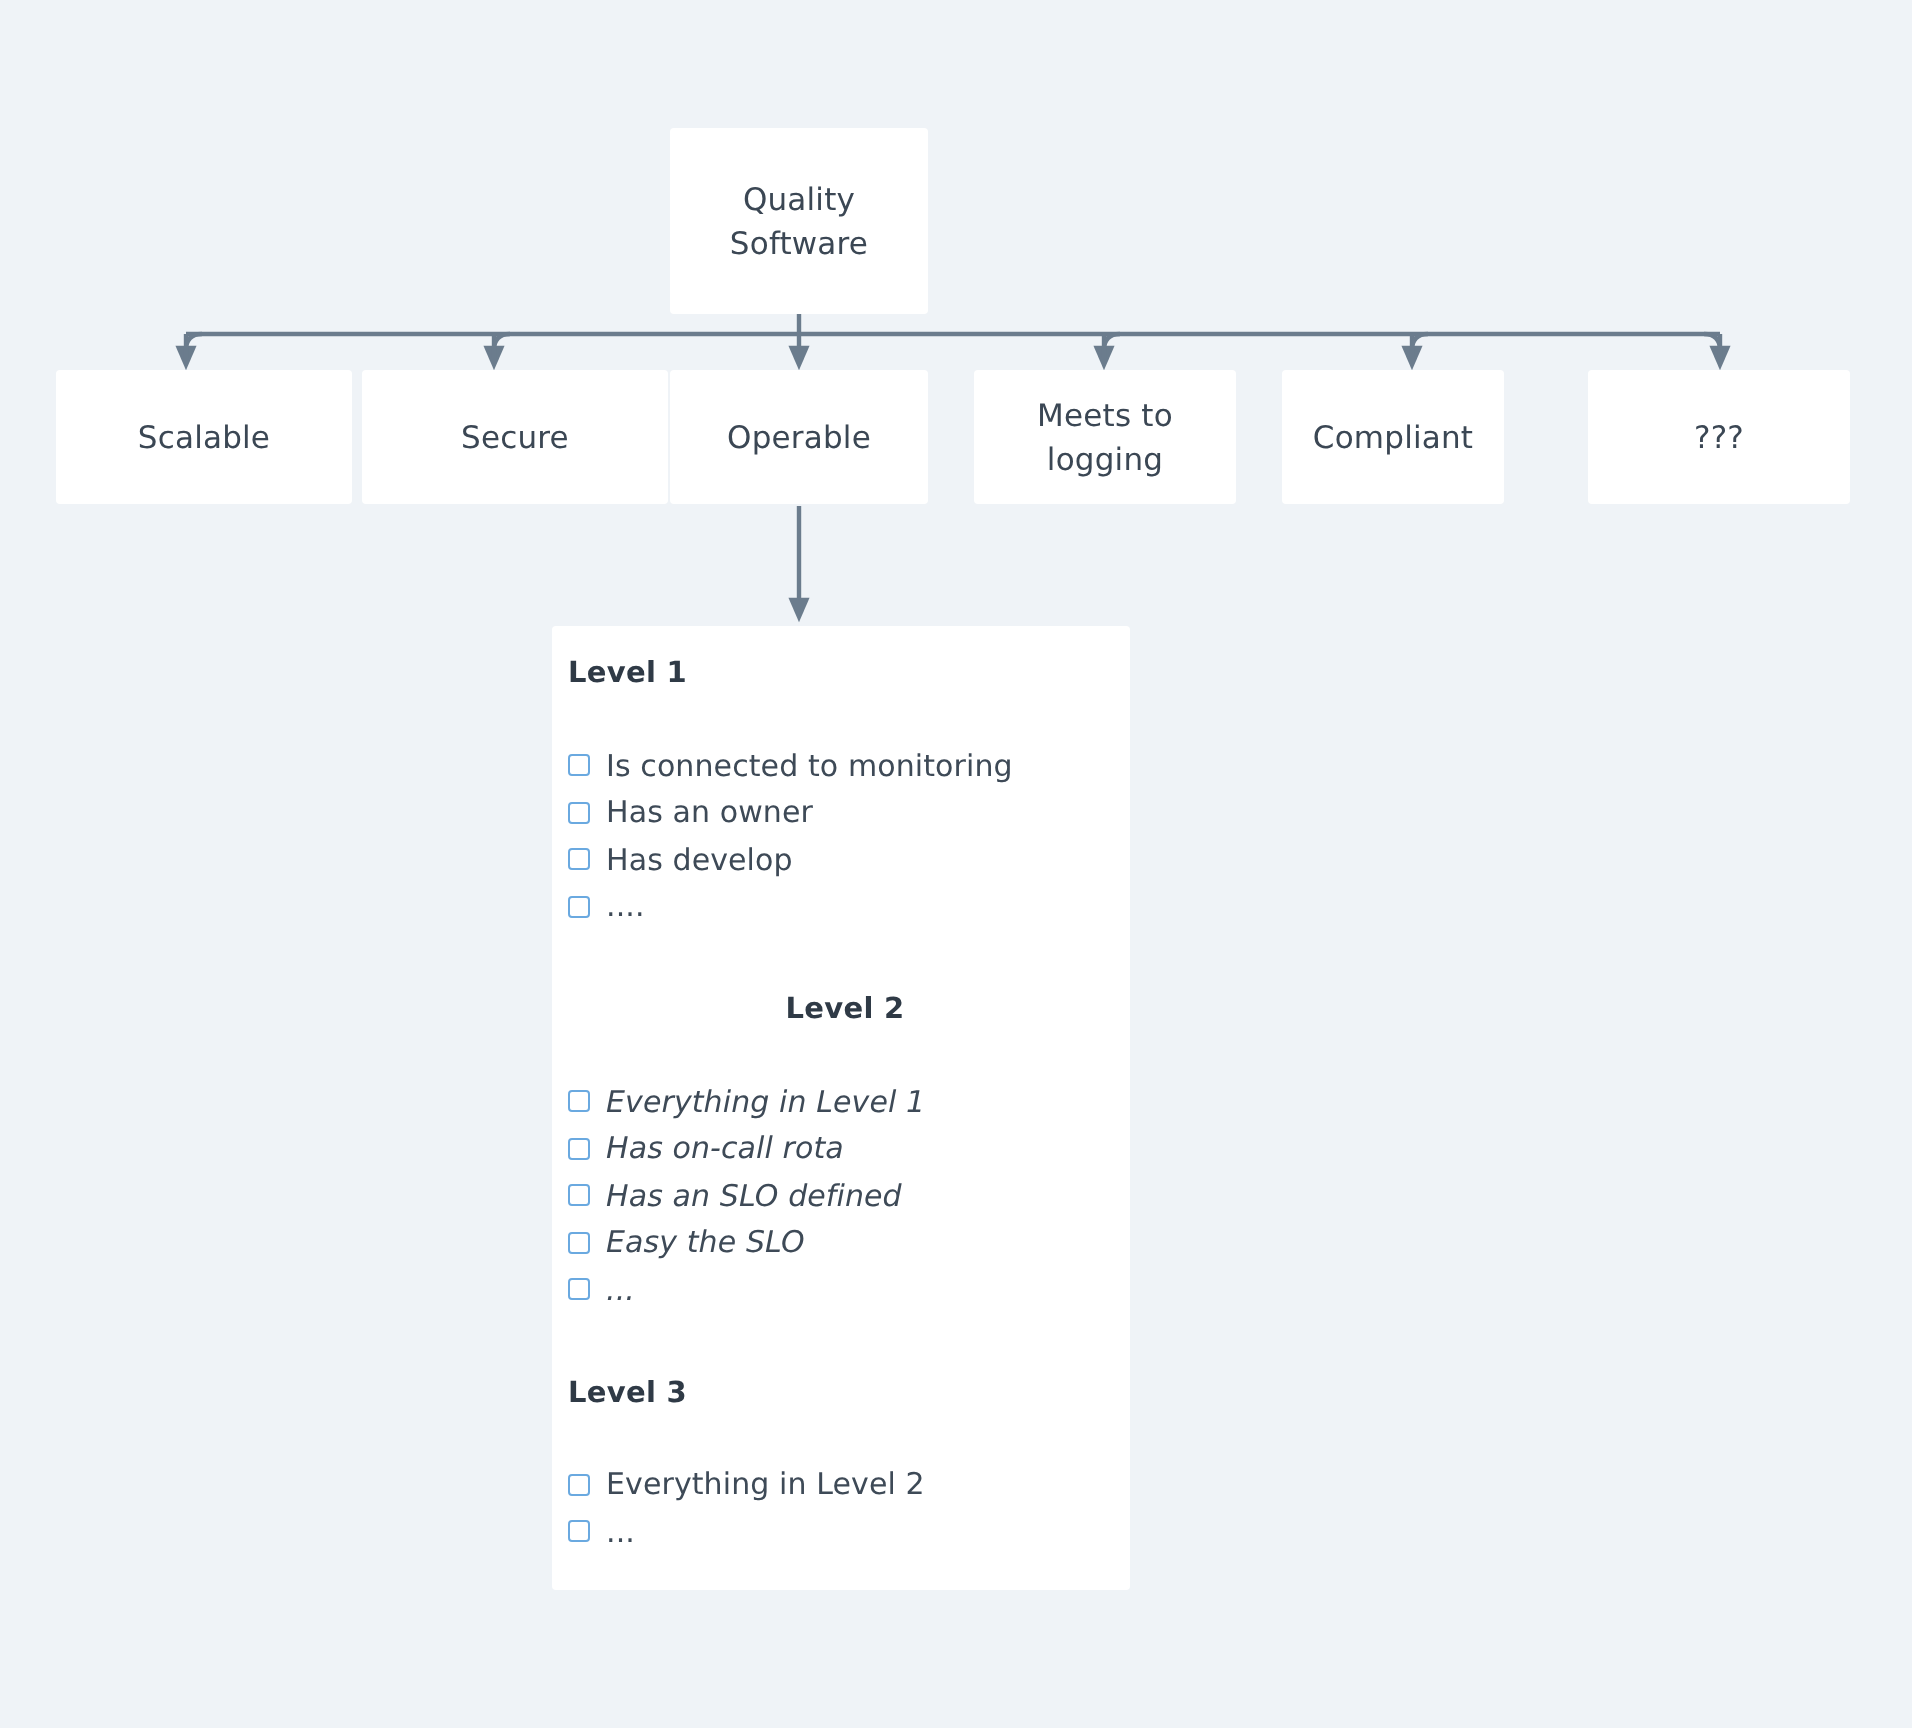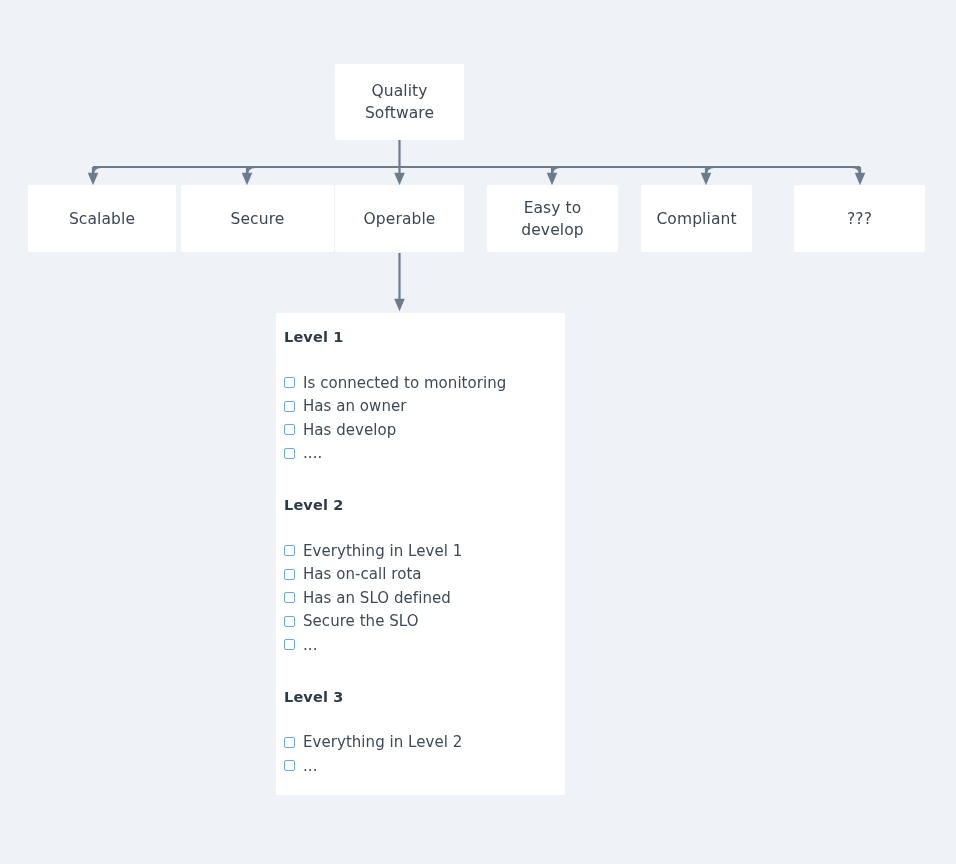--- a/index.html
+++ b/index.html
@@ -41,21 +41,21 @@
     box-sizing: border-box;
     padding: 4px 6px;
   }
   .node-box span {
     display: block;
   }
   #root-node {
     left: 335px;
     top: 64px;
     width: 129px;
-    height: 76px;
+    height: 93px;
   }
   .child-node {
     top: 185px;
     height: 67px;
   }
   #checklist-panel {
     position: absolute;
     left: 276px;
     top: 313px;
     width: 289px;
@@ -98,22 +98,22 @@
     border-radius: 2px;
     background: #ffffff;
     margin-right: 8px;
     box-sizing: border-box;
   }
   .item-label {
     white-space: nowrap;
   }
   #lvl1-group { margin-top: 0px; }
   #lvl1-group .level-items { margin-top: 26px; }
-  #lvl2-group { margin-top: 32px; }
-  #lvl2-group .level-items { margin-top: 26px; }
+  #lvl2-group { margin-top: 32px; text-align: center; }
+  #lvl2-group .level-items { margin-top: 26px; font-style: italic; }
   #lvl3-group { margin-top: 32px; }
   #lvl3-group .level-items { margin-top: 26px; }
 </style>
 </head>
 <body>
 
 <div id="canvas">
 
   <svg id="connectors" viewBox="0 0 956 864" xmlns="http://www.w3.org/2000/svg">
     <defs>
@@ -167,22 +167,22 @@
   </div>
 
   <div class="node-box child-node" id="node-operable" style="left:335px; width:129px;">
     <span>
       <span>Operable</span>
     </span>
   </div>
 
   <div class="node-box child-node" id="node-easy-to-develop" style="left:487px; width:131px;">
     <span>
-      <span>Easy to</span>
-      <span>develop</span>
+      <span>Meets to</span>
+      <span>logging</span>
     </span>
   </div>
 
   <div class="node-box child-node" id="node-compliant" style="left:641px; width:111px;">
     <span>
       <span>Compliant</span>
     </span>
   </div>
 
   <div class="node-box child-node" id="node-unknown" style="left:794px; width:131px;">
@@ -225,21 +225,21 @@
         <li>
           <span class="cb"></span>
           <span class="item-label">Has on-call rota</span>
         </li>
         <li>
           <span class="cb"></span>
           <span class="item-label">Has an SLO defined</span>
         </li>
         <li>
           <span class="cb"></span>
-          <span class="item-label">Secure the SLO</span>
+          <span class="item-label">Easy the SLO</span>
         </li>
         <li>
           <span class="cb"></span>
           <span class="item-label">...</span>
         </li>
       </ul>
     </div>
 
     <div class="level-group" id="lvl3-group">
       <div class="level-heading">Level 3</div>

